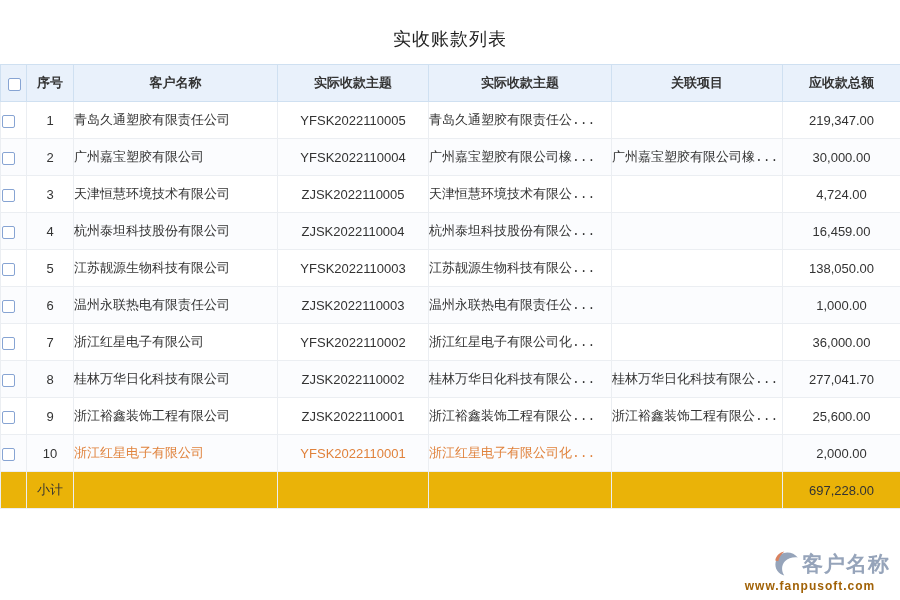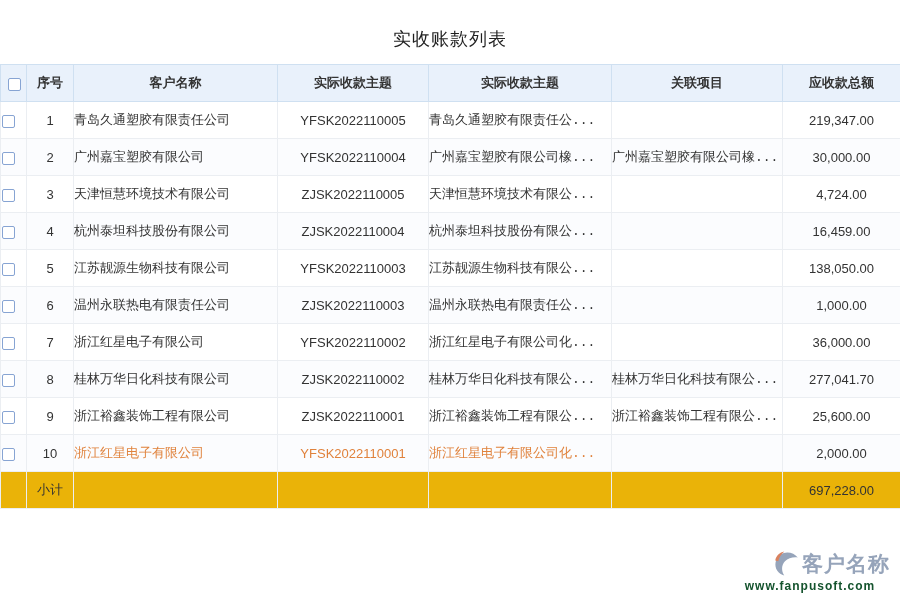--- a/index.html
+++ b/index.html
@@ -35,21 +35,21 @@
     vertical-align:middle;margin-left:1px;cursor:pointer;
   }
   td.cell-check,th.cell-check{text-align:left;padding-left:0;}
   tbody.summary td{background:#eab308;}
   .sum-label{text-align:center;color:#333;}
   .footer-brand{
     position:absolute;right:10px;bottom:8px;width:160px;text-align:center;line-height:1;
   }
   .brand-row{display:flex;align-items:center;justify-content:flex-end;gap:2px;}
   .brand-name{font-size:21px;font-weight:700;color:#96a4ba;letter-spacing:1px;}
-  .brand-url{margin-top:3px;font-size:12px;color:#14532d;letter-spacing:1px;font-weight:700;}
+  .brand-url{margin-top:3px;font-size:12px;color:#a16207;letter-spacing:1px;font-weight:700;}
 </style>
 </head>
 <body>
 
 <div class="page">
 
   <h1 class="page-title">实收账款列表</h1>
 
   <table class="receipts">
     <colgroup>

